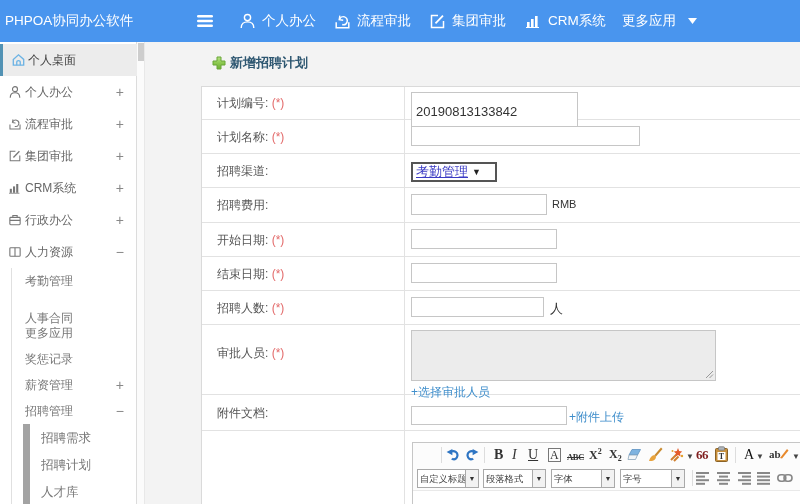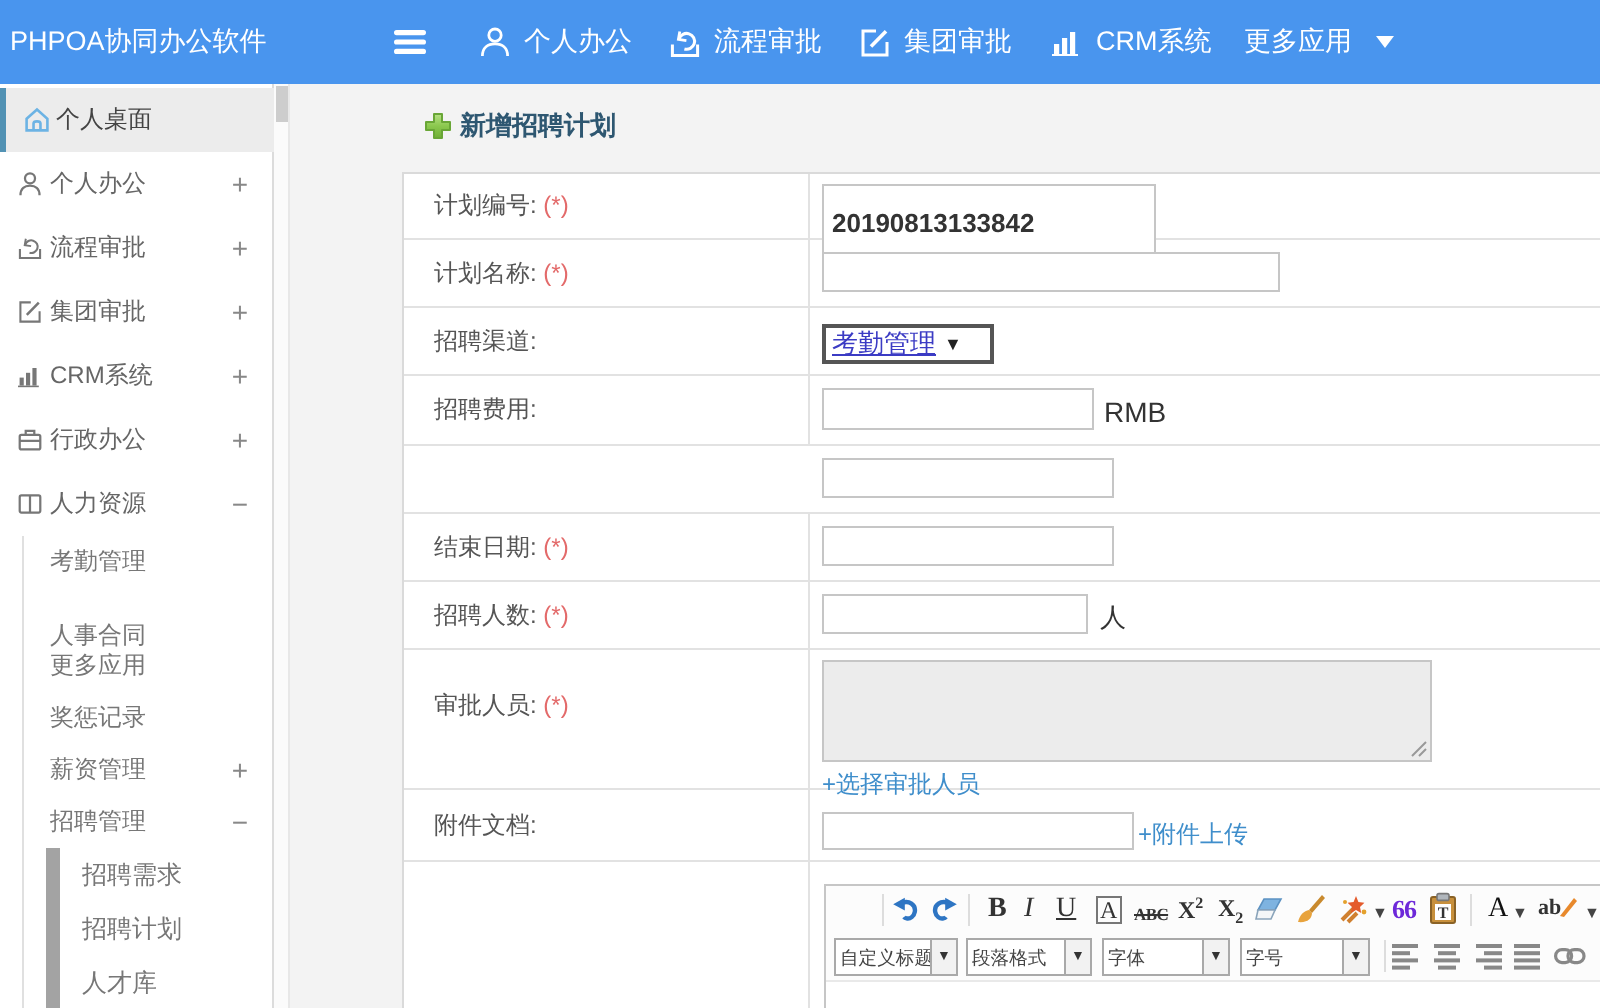--- a/index.html
+++ b/index.html
@@ -202,21 +202,21 @@
     <path d="M5 1 L9 1 L9 5 L13 5 L13 9 L9 9 L9 13 L5 13 L5 9 L1 9 L1 5 L5 5 Z" fill="url(#pg)" stroke="#69a636" stroke-width="1" stroke-linejoin="round"></path>
   </svg>
 <div id="title">新增招聘计划</div>
 
 <div id="ftable">
   <div class="frow" style="height:33px;">
     <div class="lcell">
         <span class="lbl">计划编号: <span class="req">(*)</span></span>
       </div>
     <div class="fcell">
-        <input class="inp" style="left: 5px; top: 5px; width: 167px; height: 38px; font-size: 13px; font-weight: bold;" value="20190813133842">
+        <input class="inp" style="left: 5px; top: 5px; width: 167px; height: 38px; font-size: 13px;" value="20190813133842">
       </div>
   </div>
   <div class="frow" style="height:34px;">
     <div class="lcell">
         <span class="lbl">计划名称: <span class="req">(*)</span></span>
       </div>
     <div class="fcell">
         <input class="inp" style="left: 5px; top: 6px; width: 229px; height: 20px;">
       </div>
   </div>
@@ -230,24 +230,27 @@
         <span style="color:#222; font-size:9px; margin-left:4px;">▼</span>
       </div>
     </div>
   </div>
   <div class="frow" style="height:35px;">
     <div class="lcell">
         <span class="lbl">招聘费用:</span>
       </div>
     <div class="fcell">
         <input class="inp" style="left: 5px; top: 6px; width: 136px; height: 21px;">
-        <span style="position:absolute; left:146px; top:10px; font-size:14px; color:#333;">RMB</span>
-      </div>
-  </div>
-  <div class="frow" style="height:34px;">
+        <span style="position:absolute; left:146px; top:10px; font-size:11px; color:#333;">RMB</span>
+      </div>
+  </div>
+  <div class="frow" style="height:34px;">
+    <div class="lcell">
+        <span class="lbl">开始日期: <span class="req">(*)</span></span>
+      </div>
     <div class="fcell">
         <input class="inp" style="left: 5px; top: 6px; width: 146px; height: 20px;">
       </div>
   </div>
   <div class="frow" style="height:34px;">
     <div class="lcell">
         <span class="lbl">结束日期: <span class="req">(*)</span></span>
       </div>
     <div class="fcell">
         <input class="inp" style="left: 5px; top: 6px; width: 146px; height: 20px;">
@@ -315,21 +318,21 @@
               <path d="M2 15 C3 11 5 9.5 7.5 9 L9 10.5 C9 13 7 15.5 2 15 Z" fill="#e8a33d"></path>
               <path d="M7.5 9 L14 1.5 L15.5 3 L9 10.5 Z" fill="#c98a2e"></path>
             </svg>
           <svg class="ti" style="left:255px; top:3px;" width="17" height="17" viewBox="0 0 17 17">
               <path d="M3 14 L9 8 M6 15 L10.5 10.5" stroke="#d08030" stroke-width="2"></path>
               <path d="M10 2 L11.2 5 L14.2 5.4 L12 7.5 L12.6 10.5 L10 9 L7.4 10.5 L8 7.5 L5.8 5.4 L8.8 5 Z" fill="#e45b2c"></path>
               <circle cx="14" cy="10" r="1.2" fill="#e4a12c"></circle>
               <circle cx="4.5" cy="5" r="1" fill="#e4a12c"></circle>
             </svg>
           <span class="ti" style="left:273px; top:9px; font-size:8px; color:#444;">▼</span>
-          <span class="ti tser" style="left:283px; top:4px; font-size:13px; font-weight:bold; letter-spacing:-0.5px; color:#6d28d9;">66</span>
+          <span class="ti tser" style="left:283px; top:4px; font-size:13px; font-weight:bold; letter-spacing:-0.5px; color:#7f1d1d;">66</span>
           <svg class="ti" style="left:301px; top:3px;" width="15" height="17" viewBox="0 0 15 17">
               <rect x="1.5" y="2.5" width="12" height="13" rx="1" fill="#c8903c" stroke="#8a6226" stroke-width="1"></rect>
               <rect x="4.5" y="0.8" width="6" height="3.4" rx="1" fill="#b0b6bc" stroke="#777" stroke-width="0.8"></rect>
               <rect x="3.5" y="6" width="8" height="8" fill="#fff"></rect>
               <text x="7.5" y="12.8" font-size="8" font-weight="bold" fill="#333" text-anchor="middle" font-family="Liberation Serif">T</text>
             </svg>
           <span class="tsep" style="left:322px;"></span>
           <span class="ti tser" style="left:331px; top:4px; font-size:14px; color:#111;">A</span>
           <span class="ti" style="left:343px; top:9px; font-size:8px; color:#444;">▼</span>
           <span class="ti" style="left:356px; top:5px; font-size:11px; font-weight:bold; color:#333; font-family:'Liberation Serif',serif;">ab</span>

